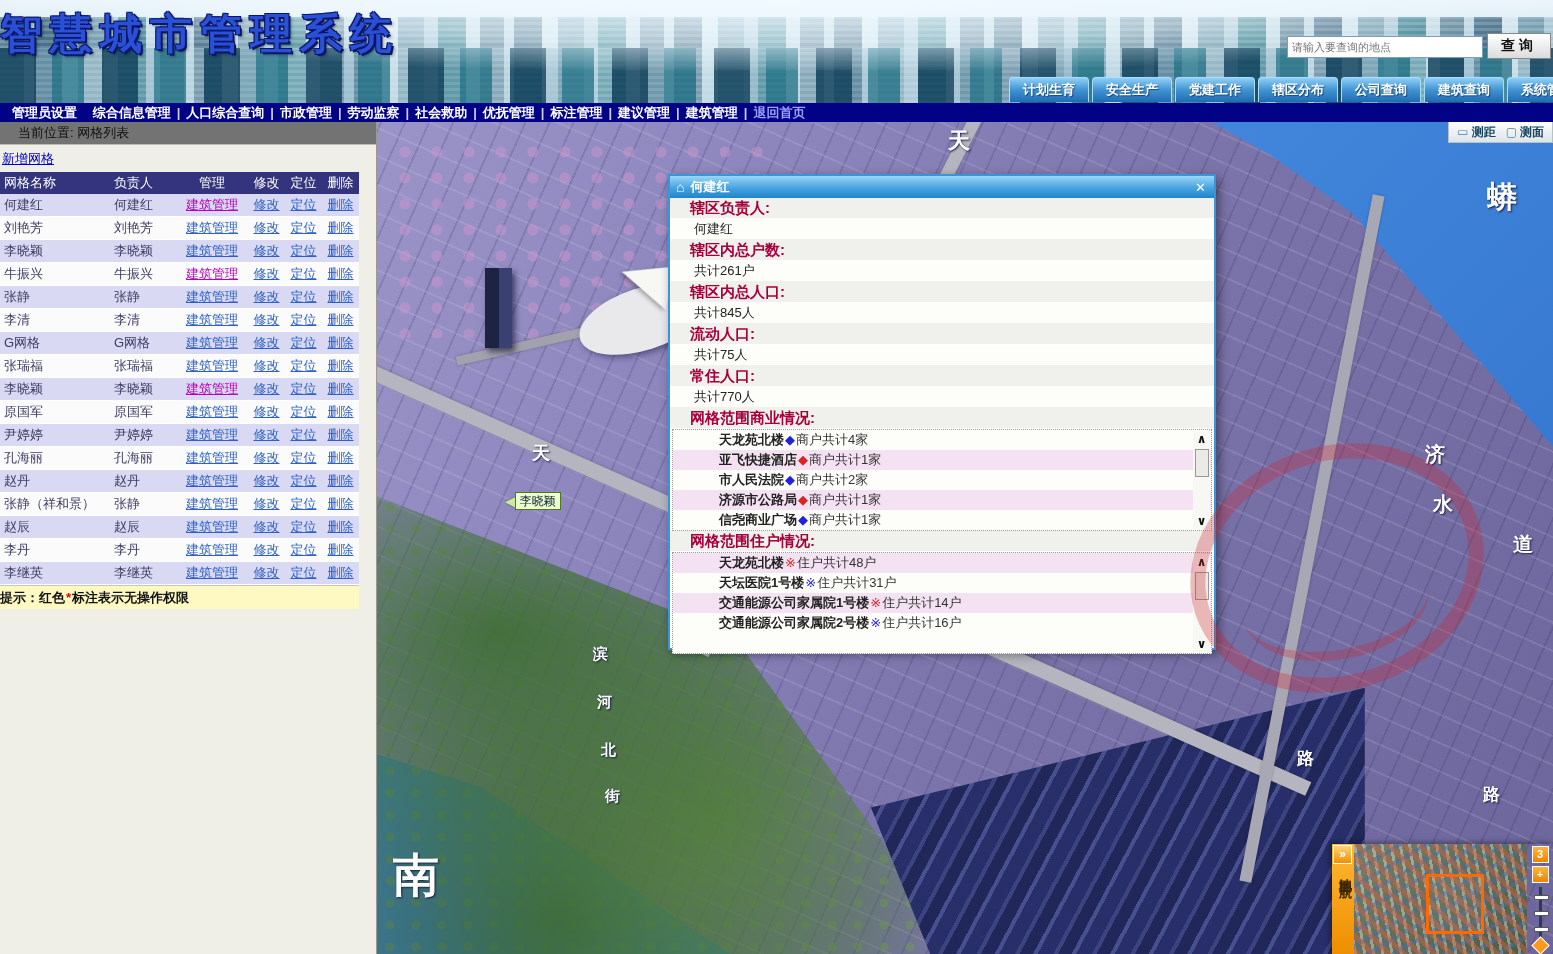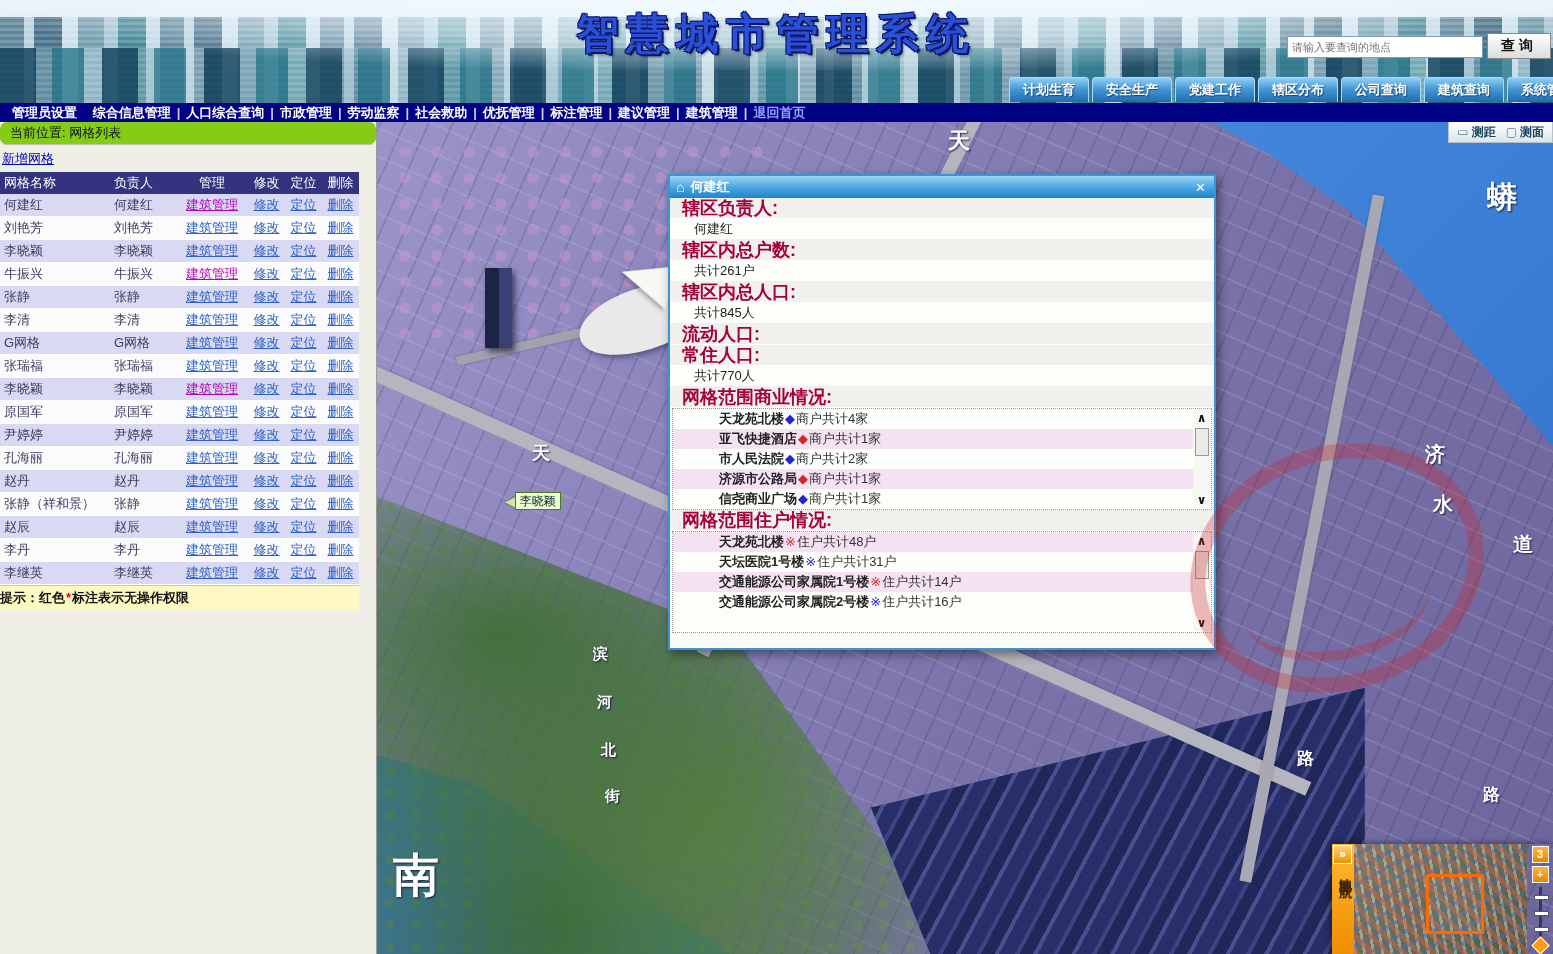--- a/index.html
+++ b/index.html
@@ -16,21 +16,21 @@
          rgba(58,104,128,.9) 0 24px, rgba(150,185,200,.55) 24px 34px,
          rgba(34,80,110,.92) 34px 62px, rgba(190,215,226,.5) 62px 78px,
          rgba(80,130,150,.85) 78px 104px, rgba(120,165,185,.6) 104px 118px,
          rgba(20,105,120,.9) 118px 146px, rgba(170,200,212,.55) 146px 160px);}
   .skyline2{position:absolute;left:0;bottom:0;right:0;height:55px;opacity:.9;
      background:repeating-linear-gradient(90deg,
          rgba(22,70,96,.95) 0 36px, rgba(140,180,195,.5) 36px 52px,
          rgba(44,120,140,.9) 52px 84px, rgba(200,224,232,.45) 84px 102px);}
   .sky-fade{position:absolute;left:0;top:0;right:0;height:70px;
      background:radial-gradient(ellipse at 50% 0%, rgba(240,250,255,.95) 0%, rgba(240,250,255,.55) 45%, rgba(240,250,255,0) 75%);}
-  .page-title{position:absolute;left:0;right:0;top:6px;text-align:center;
+  .page-title{position:absolute;left:0;right:0;top:6px;text-align:left;
      font-size:42px;font-weight:bold;letter-spacing:8px;color:#2a50d6;
      text-shadow:2px 2px 0 #0a1668,-1px -1px 0 #0a1668,1px -1px 0 #0a1668,-1px 1px 0 #0a1668,3px 3px 3px rgba(0,0,0,.35);}
   .search-input{position:absolute;right:70px;top:36px;width:186px;height:20px;
      border:1px solid #7f9db9;font-size:11px;color:#444;padding:0 4px;background:#fff;}
   .search-btn{position:absolute;right:2px;top:33px;width:64px;height:26px;
      background:linear-gradient(#ffffff,#dcdcdc);border:1px solid #888;
      font-weight:bold;font-size:14px;letter-spacing:4px;color:#111;cursor:pointer;}
   .tabs{position:absolute;right:-34px;bottom:1px;display:flex;gap:3px;}
   .tab{padding:3px 13px;font-size:13px;font-weight:bold;color:#fff;white-space:nowrap;cursor:pointer;
      background:linear-gradient(#8fd0f8 0%,#4193d2 50%,#1f6cb4 100%);
@@ -40,22 +40,22 @@
   
   .menu-bar{position:absolute;left:0;top:103px;width:1553px;height:19px;background:#020286;
      color:#fff;font-size:13px;font-weight:bold;line-height:19px;padding-left:8px;box-sizing:border-box;white-space:nowrap;}
   .menu-item{cursor:pointer;padding:0 4px;}
   .menu-item.home{color:#9aa0ff;}
   .menu-sep{color:#cfcfe8;padding:0 2px;}
 
   
   .sidebar{position:absolute;left:0;top:122px;width:377px;bottom:0;background:#efefe7;
      border-right:1px solid #9a9a92;box-sizing:border-box;}
-  .breadcrumb{height:22px;line-height:22px;font-size:13px;color:#111;padding-left:10px;
-     border-bottom:1px solid #bdbdb5;background:#84cc16;border-radius:7px;}
+  .breadcrumb{height:22px;line-height:22px;font-size:13px;color:#111;padding-left:18px;
+     border-bottom:1px solid #bdbdb5;background:#737373;}
   .add-link{display:inline-block;margin:5px 0 4px 2px;font-size:13px;color:#0000cc;
      text-decoration:underline;cursor:pointer;}
   .grid-table{width:359px;font-size:13px;}
   .g-head,.trow{display:grid;grid-template-columns:110px 66px 72px 37px 37px 37px;align-items:center;height:22px;}
   .g-head{background:#34347e;color:#fff;font-weight:normal;}
   .g-head .c{padding-left:4px;}
   .g-head .cc{text-align:center;padding-left:0;}
   .trow{border-bottom:1px solid #ffffff;}
   .trow.odd{background:#d9d9f3;}
   .trow.even{background:#fbfbfb;}
@@ -118,21 +118,21 @@
      filter:drop-shadow(-2px 2px 2px rgba(0,0,0,.3));}
   .dialog{position:absolute;left:668px;top:174px;width:548px;height:476px;z-index:10;
      background:#fbfbf7;border:2px solid #3c93d6;box-sizing:border-box;
      box-shadow:3px 4px 10px rgba(0,0,0,.45);}
   .d-titlebar{height:22px;display:flex;align-items:center;gap:6px;padding:0 6px;
      background:linear-gradient(180deg,#9ad6f7 0%,#47a3e0 55%,#1f85cc 100%);
      color:#fff;font-size:13px;font-weight:bold;}
   .d-home{font-size:14px;line-height:14px;}
   .d-close{margin-left:auto;cursor:pointer;font-size:13px;font-weight:bold;padding:0 2px;}
   .dlabel{height:20px;line-height:20px;background:#f0f0ec;color:#a5003c;font-weight:bold;
-     font-size:18px;padding-left:12px;border-bottom:1px solid #fff;}
+     font-size:15px;padding-left:20px;border-bottom:1px solid #fff;}
   .dvalue{height:20px;line-height:20px;background:#fdfdfa;color:#222;font-size:13px;
      padding-left:24px;border-bottom:1px solid #f1f1ea;}
   .dlist{position:relative;height:102px;margin:0 2px;border:1px dotted #999;background:#fdfdf9;
      box-sizing:border-box;overflow:hidden;}
   .lrow{height:20px;line-height:20px;font-size:13px;padding:0 20px 0 6px;white-space:nowrap;cursor:pointer;}
   .lrow.pink{background:#f4e2f2;}
   .lname{font-weight:bold;color:#222;margin-left:40px;}
   .lsep{padding:0 1px;}
   .lsep.blue{color:#2222dd;}
   .lsep.red{color:#dd2222;}
@@ -412,20 +412,21 @@
     <span class="d-close">✕</span>
   </div>
   <div>
       <div class="dlabel">辖区负责人:</div>
       <div class="dvalue">何建红</div>
       <div class="dlabel">辖区内总户数:</div>
       <div class="dvalue">共计261户</div>
       <div class="dlabel">辖区内总人口:</div>
       <div class="dvalue">共计845人</div>
       <div class="dlabel">流动人口:</div>
+      <div class="dvalue">共计75人</div>
       <div class="dlabel">常住人口:</div>
       <div class="dvalue">共计770人</div>
     </div>
   <div class="dlabel">网格范围商业情况:</div>
   <div class="dlist">
     <div>
         <div class="lrow"><span class="lname">天龙苑北楼</span><span class="lsep blue">◆</span><span class="lcount">商户共计4家</span></div>
         <div class="lrow pink"><span class="lname">亚飞快捷酒店</span><span class="lsep red">◆</span><span class="lcount">商户共计1家</span></div>
         <div class="lrow"><span class="lname">市人民法院</span><span class="lsep blue">◆</span><span class="lcount">商户共计2家</span></div>
         <div class="lrow pink"><span class="lname">济源市公路局</span><span class="lsep red">◆</span><span class="lcount">商户共计1家</span></div>

